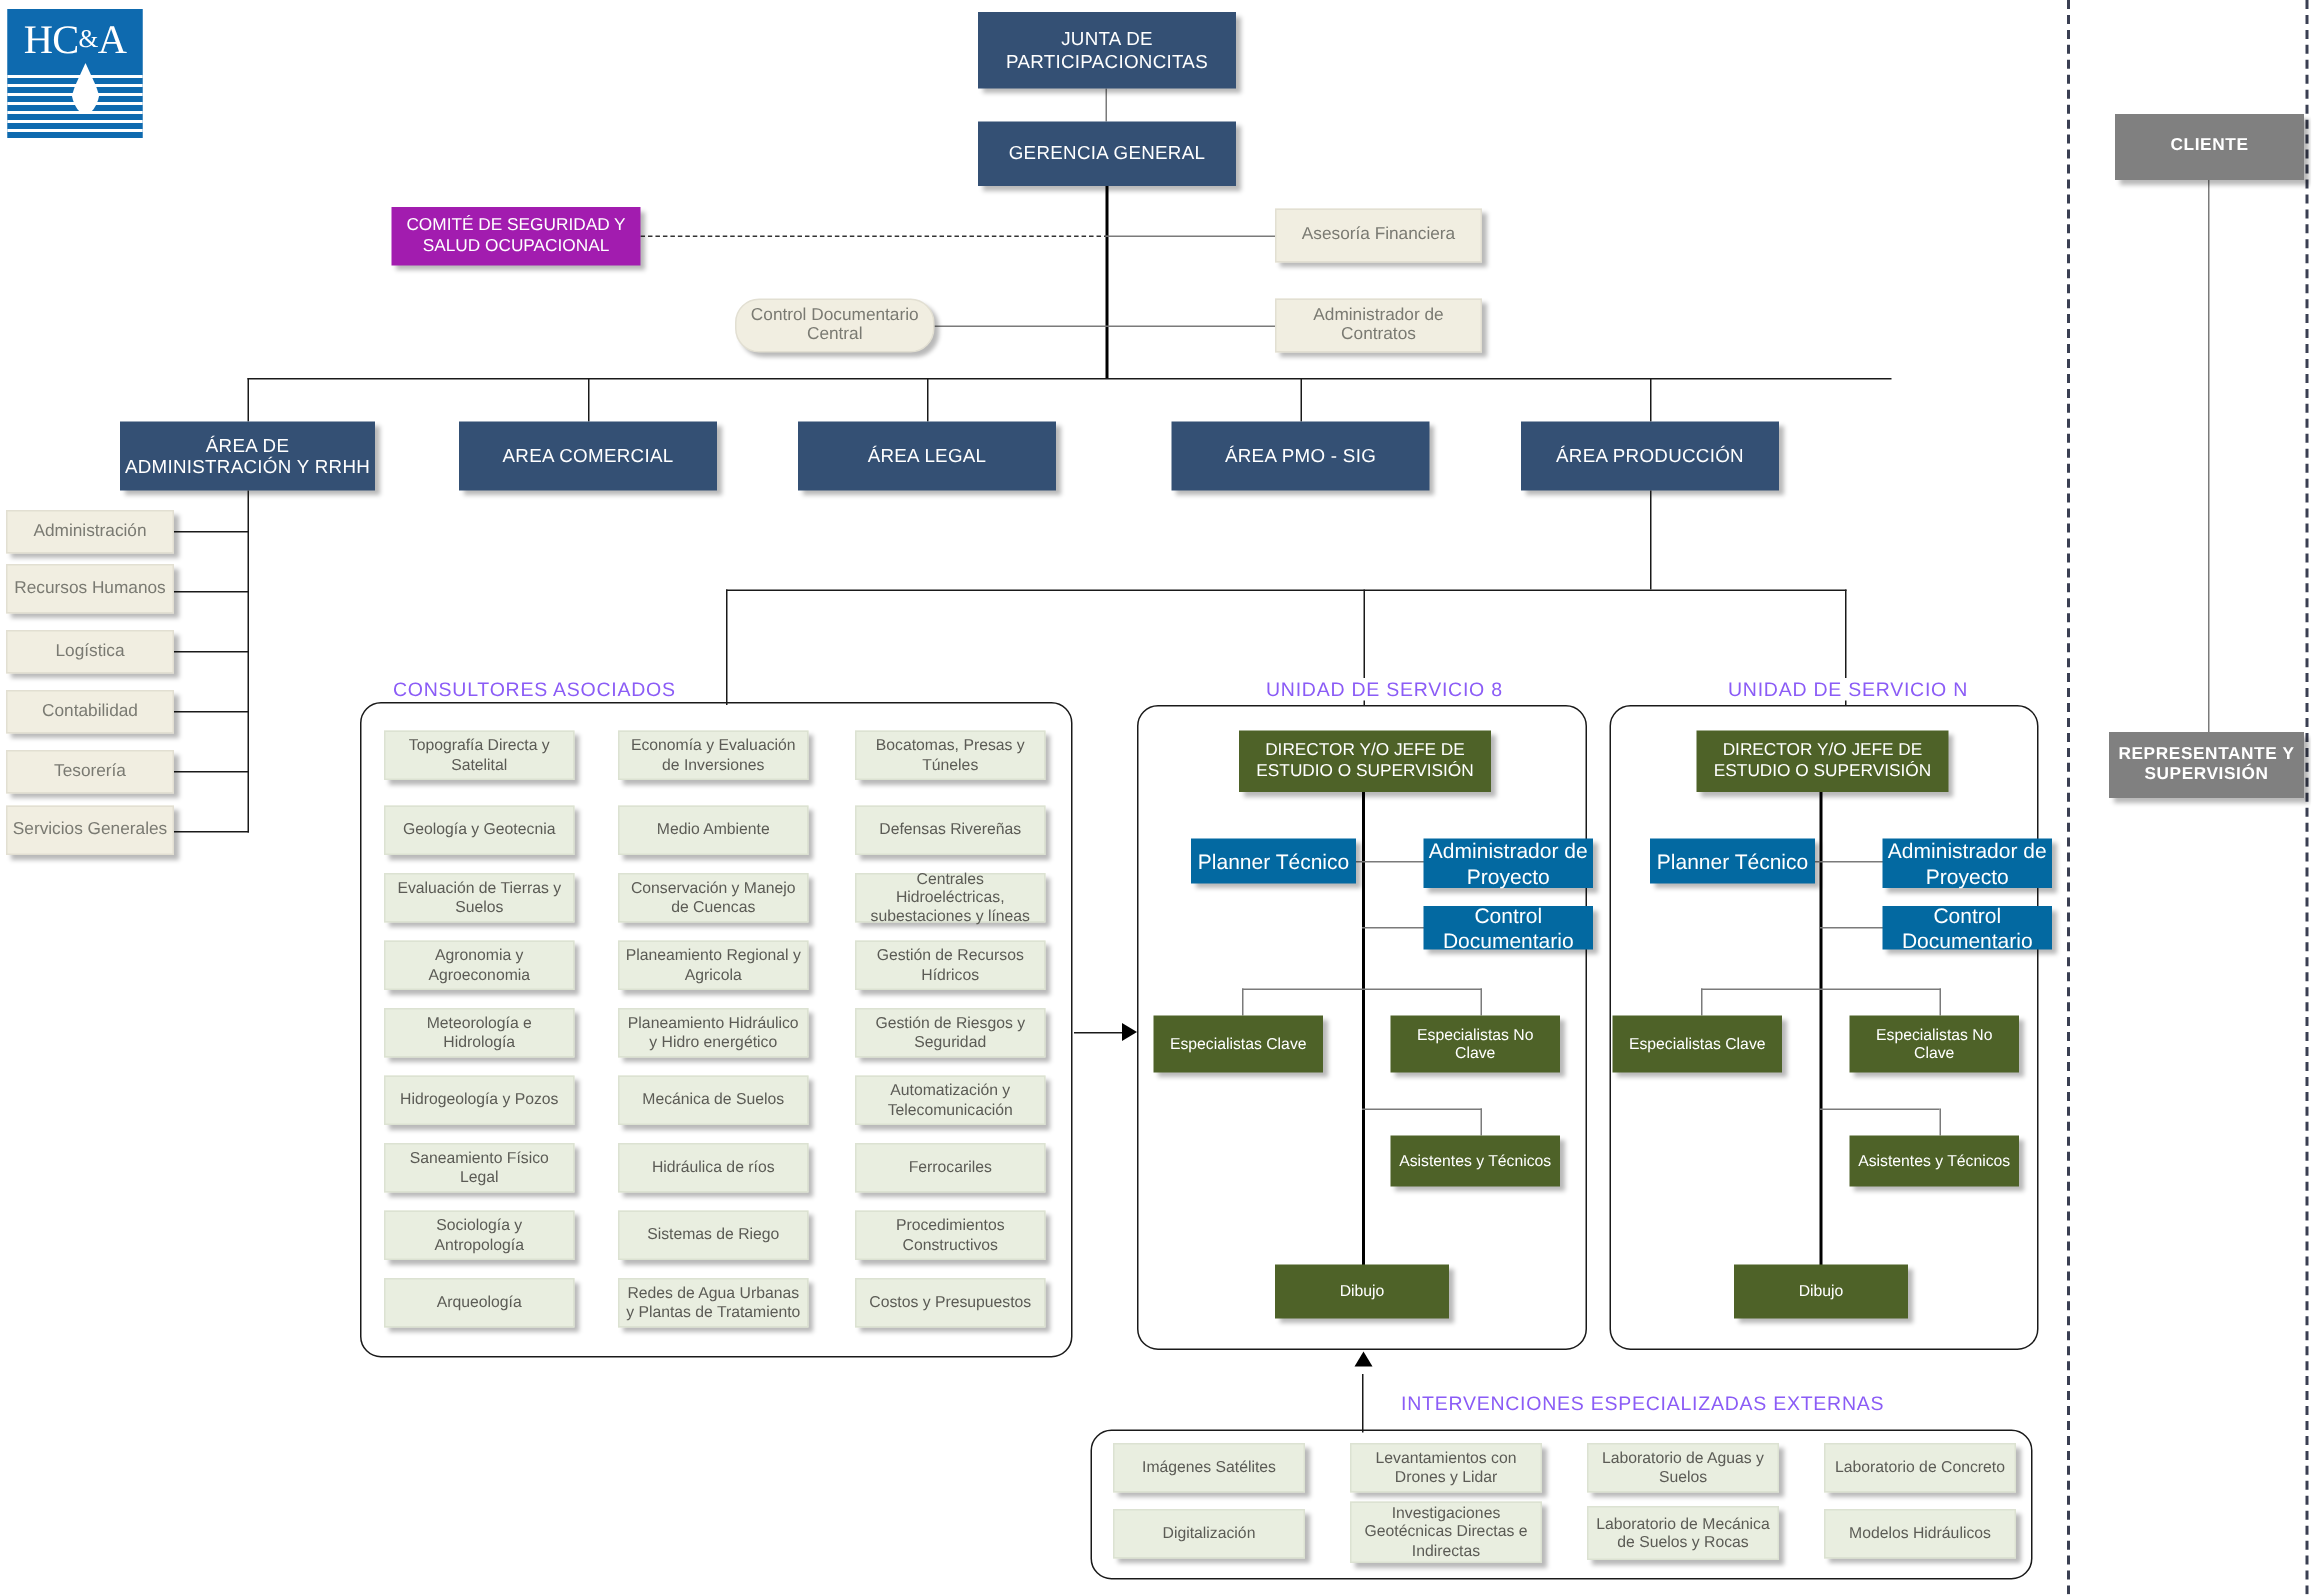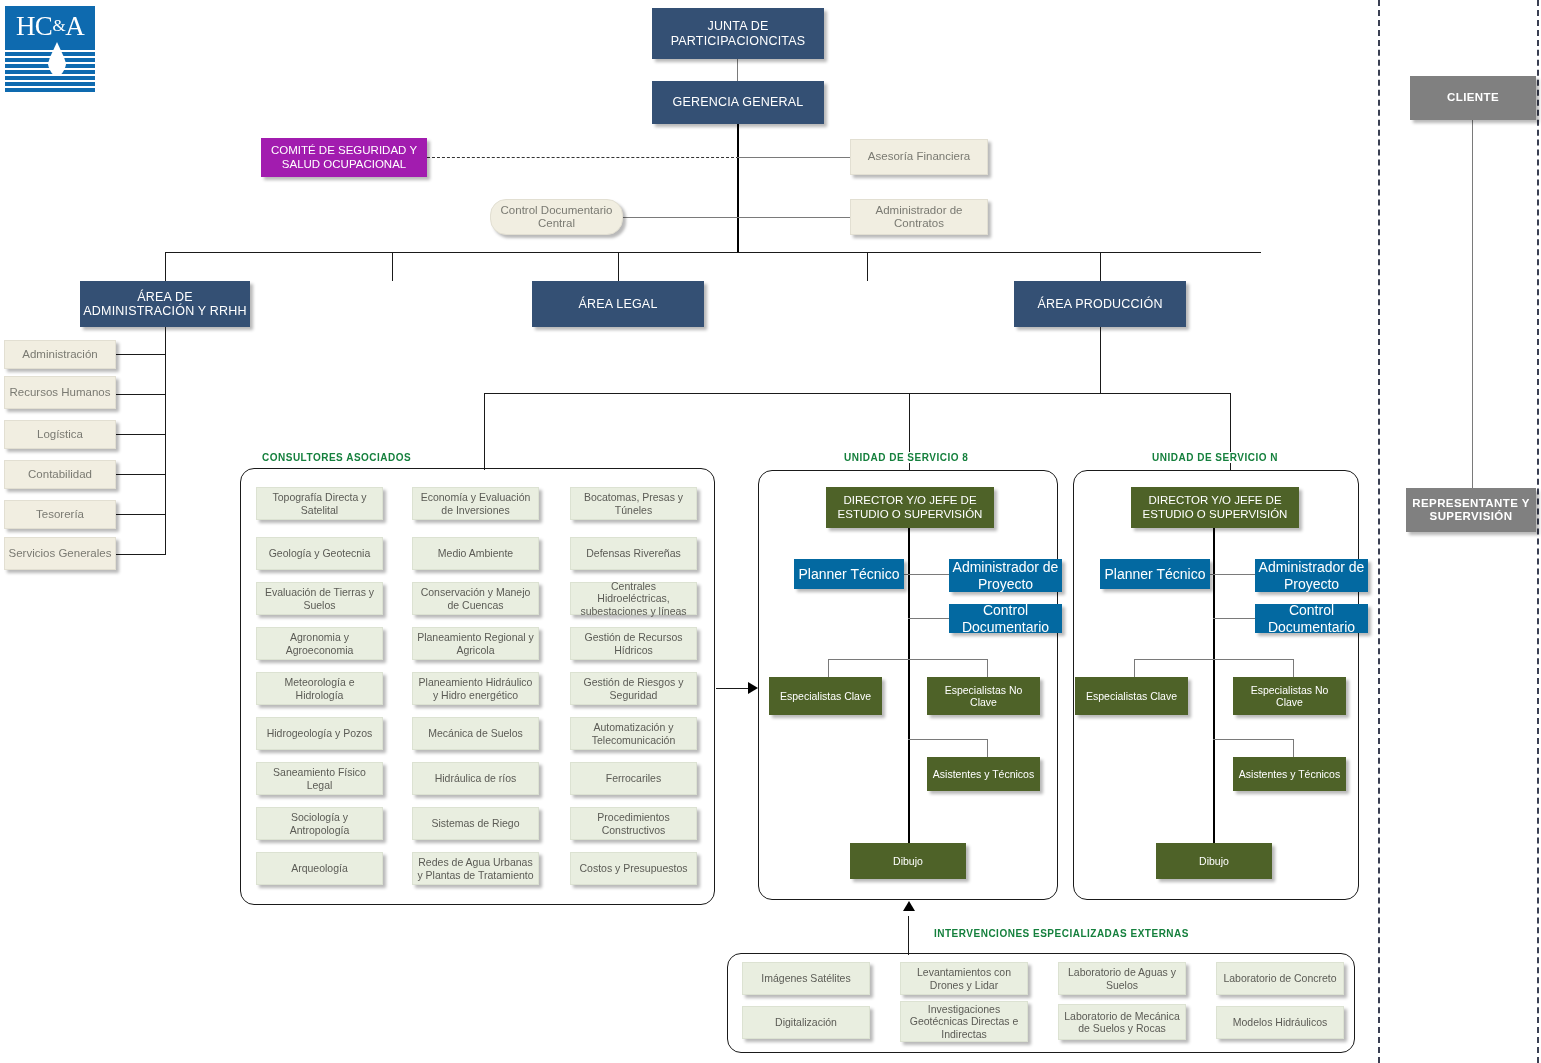--- a/index.html
+++ b/index.html
@@ -33,21 +33,21 @@
   .lnv{width:1.4px;}
   .lnthick{background:#000;}
   .lngray{background:#7a7a7a;}
 
   .dash{position:absolute;height:0;border-top:1.6px dashed #333;}
   .vdash{position:absolute;width:0;border-left:2px dashed #3a3f52;}
 
   
   .panel{position:absolute;box-sizing:border-box;border:1.6px solid #1a1a1a;
          border-radius:14px;background:transparent;}
-  .panel-title{position:absolute;font-weight:bold;font-size:10px;color:#15803d;
+  .panel-title{position:absolute;font-weight:normal;font-size:13px;color:#8b5cf6;
                letter-spacing:.5px;background:#fff;padding:0 4px;white-space:nowrap;}
 
   
   .arrow{position:absolute;width:0;height:0;border-top:6px solid transparent;
          border-bottom:6px solid transparent;border-left:10px solid #000;}
   .arrow-up{position:absolute;width:0;height:0;border-left:6px solid transparent;
          border-right:6px solid transparent;border-bottom:10px solid #000;}
 
   
   #logo{position:absolute;left:5px;top:6px;width:90px;height:86px;background:#0E6AAF;}
@@ -114,25 +114,31 @@
     </div>
 
   <div class="node beige" style="left:850px;top:199px;width:138px;height:36px;">
     <span>Administrador de Contratos</span>
     </div>
 
   <div class="node blue" style="left:80px;top:281px;width:170px;height:46px;">
     <span>ÁREA DE ADMINISTRACIÓN Y RRHH</span>
     </div>
 
+  <div class="node blue" style="left:306px;top:281px;width:172px;height:46px;">
+    <span>AREA COMERCIAL</span>
+    </div>
 
   <div class="node blue" style="left:532px;top:281px;width:172px;height:46px;">
     <span>ÁREA LEGAL</span>
     </div>
 
+  <div class="node blue" style="left:781px;top:281px;width:172px;height:46px;">
+    <span>ÁREA PMO - SIG</span>
+    </div>
 
   <div class="node blue" style="left:1014px;top:281px;width:172px;height:46px;">
     <span>ÁREA PRODUCCIÓN</span>
     </div>
 
   <div class="ln lnv" style="left:165px;top:327px;height:228px;"></div>
   <div class="ln lnh" style="left:116px;top:354px;width:50px;"></div>
   <div class="ln lnh" style="left:116px;top:394px;width:50px;"></div>
   <div class="ln lnh" style="left:116px;top:434px;width:50px;"></div>
   <div class="ln lnh" style="left:116px;top:474px;width:50px;"></div>

